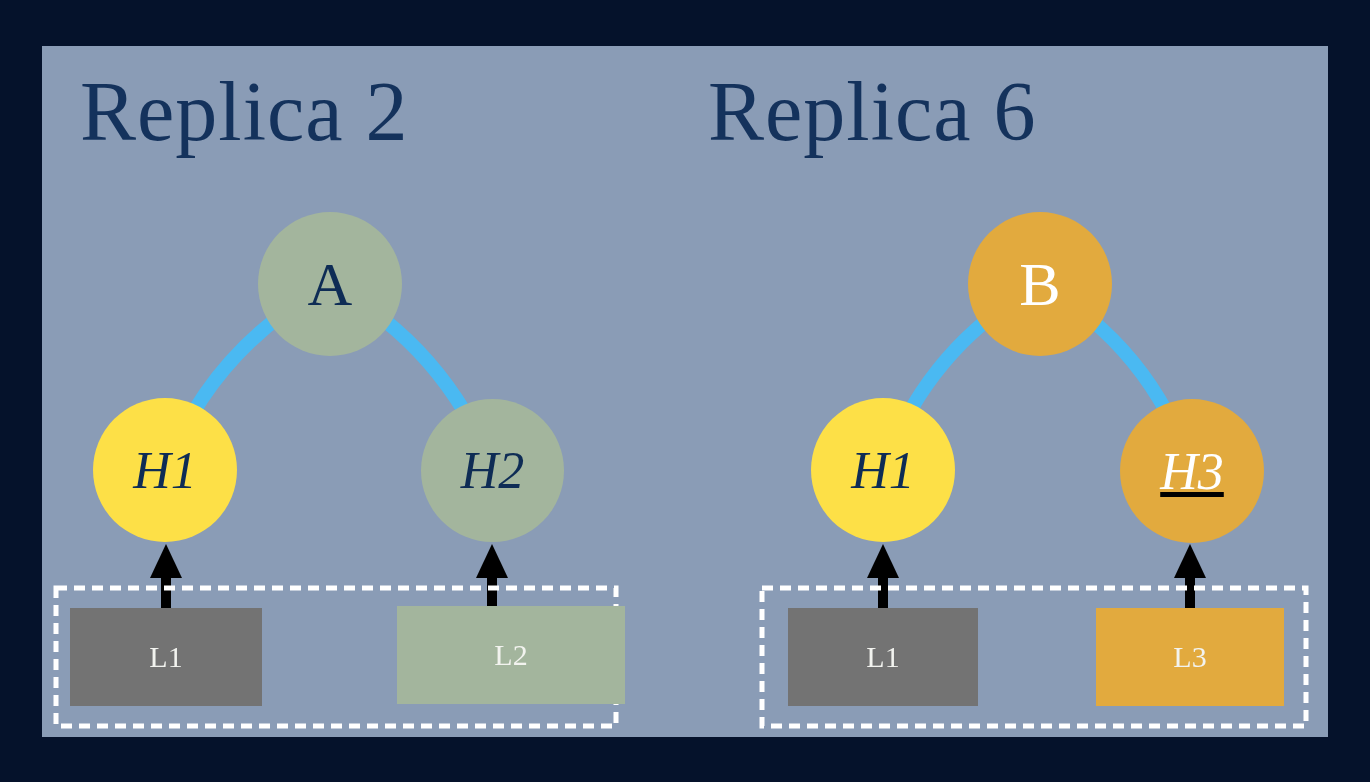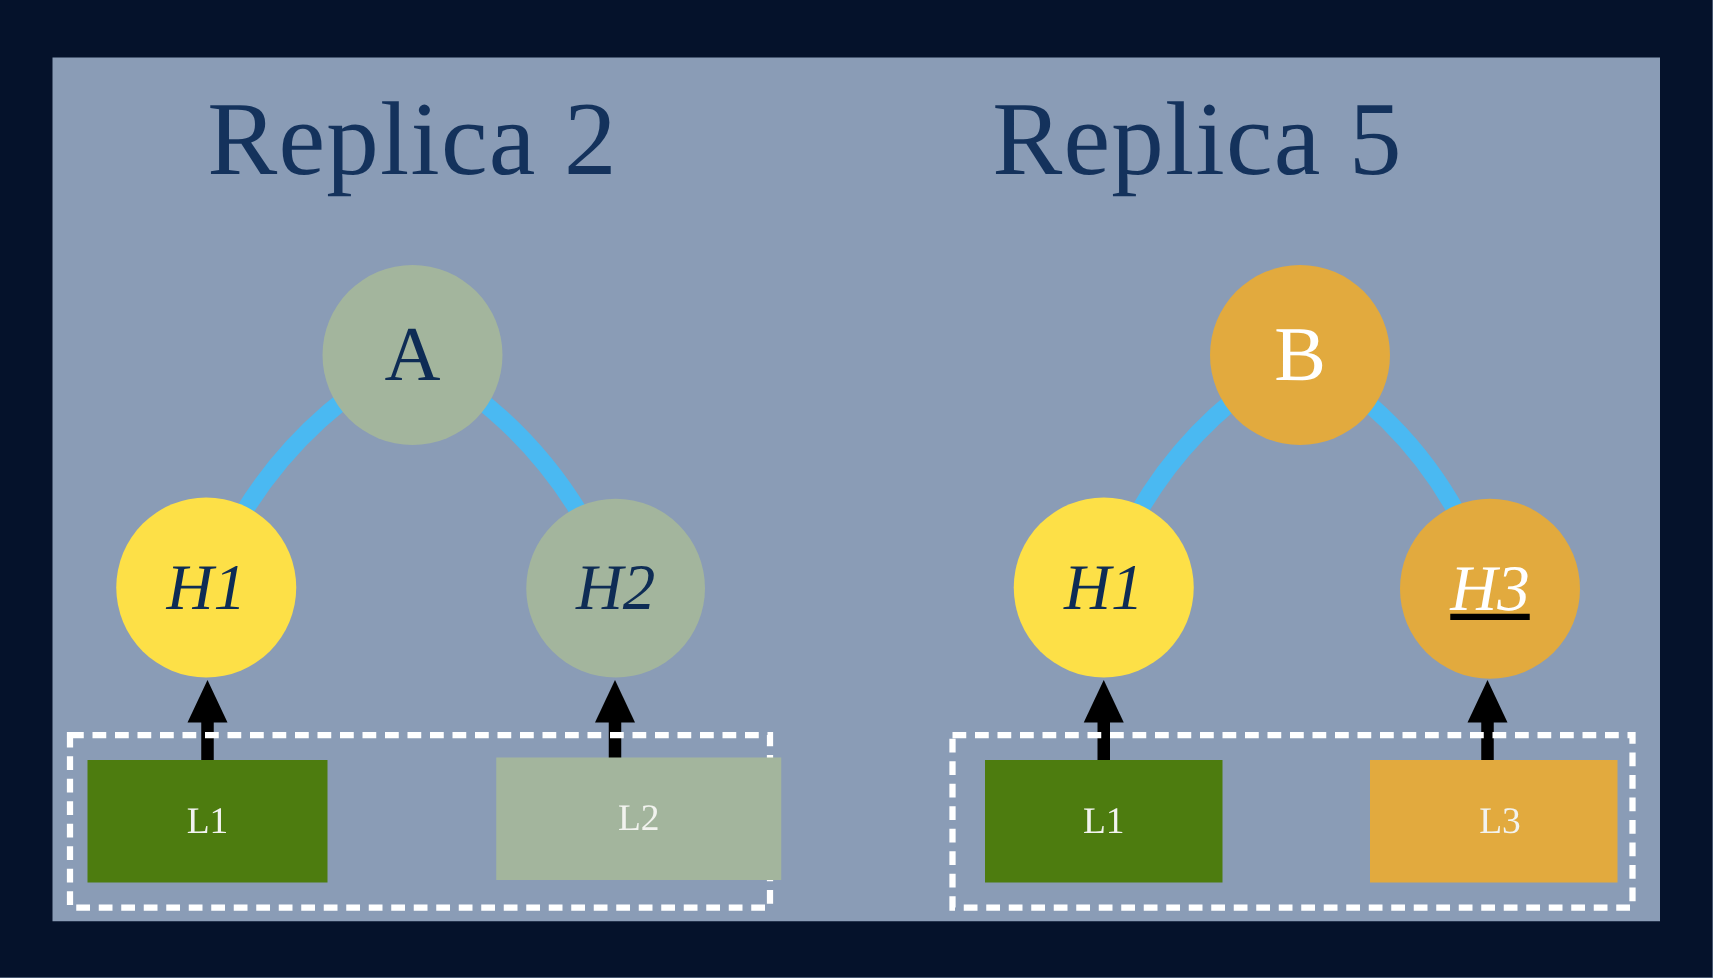--- a/index.html
+++ b/index.html
@@ -10,37 +10,37 @@
   }
   .panel{
     position:absolute;left:42px;top:46px;width:1286px;height:691px;
     background:#8a9cb6;
   }
   .overlay{
     position:absolute;left:0;top:0;width:1370px;height:782px;
     pointer-events:none;
   }
   .title{
-    position:absolute;width:500px;text-align:center;
+    position:absolute;width:500px;text-align:left;
     font-size:84px;line-height:1.05;color:#14325c;
     letter-spacing:1px;
   }
   .circle{
     position:absolute;border-radius:50%;
     display:flex;align-items:center;justify-content:center;
   }
   .circle .lbl{font-size:52px;}
   .circle .lbl.big{font-size:62px;}
   .italic{font-style:italic;}
   .leafrect{
     position:absolute;height:98px;
     display:flex;align-items:center;justify-content:center;
   }
   .leafrect .lbl{font-size:30px;color:#f2f3ef;}
-  .navy-bg{background:#4d7c0f;}
+  .navy-bg{background:#737373;}
   .sage-bg{background:#a3b59d;}
   .gold-bg{background:#e2aa3e;}
   .white-bg{background:#fde047;}
   .navy-text{color:#0e2c55;}
   .white-text{color:#ffffff;}
 </style>
 </head>
 <body>
 
 <div class="panel"></div>
@@ -85,30 +85,30 @@
   <span class="lbl italic navy-text">H2</span>
 </div>
 
 <div class="leafrect navy-bg" style="left:70px;top:608px;width:192px;">
   <span class="lbl">L1</span>
 </div>
 <div class="leafrect sage-bg" style="left:397px;top:606px;width:228px;">
   <span class="lbl">L2</span>
 </div>
 
-<div class="title" style="left:708px;top:68px;">Replica 5</div>
+<div class="title" style="left:708px;top:68px;">Replica 6</div>
 
 <div class="circle gold-bg" style="left:968px;top:212px;width:144px;height:144px;">
   <span class="lbl big white-text">B</span>
 </div>
 <div class="circle white-bg" style="left:811px;top:398px;width:144px;height:144px;">
   <span class="lbl italic navy-text">H1</span>
 </div>
 <div class="circle gold-bg" style="left:1120px;top:399px;width:144px;height:144px;text-decoration:underline;">
   <span class="lbl italic white-text">H3</span>
 </div>
 
 <div class="leafrect navy-bg" style="left:788px;top:608px;width:190px;">
   <span class="lbl">L1</span>
 </div>
-<div class="leafrect gold-bg" style="left:1096px;top:608px;width:188px;padding-left:10px;">
+<div class="leafrect gold-bg" style="left:1096px;top:608px;width:188px;">
   <span class="lbl">L3</span>
 </div>
 
 </body></html>

